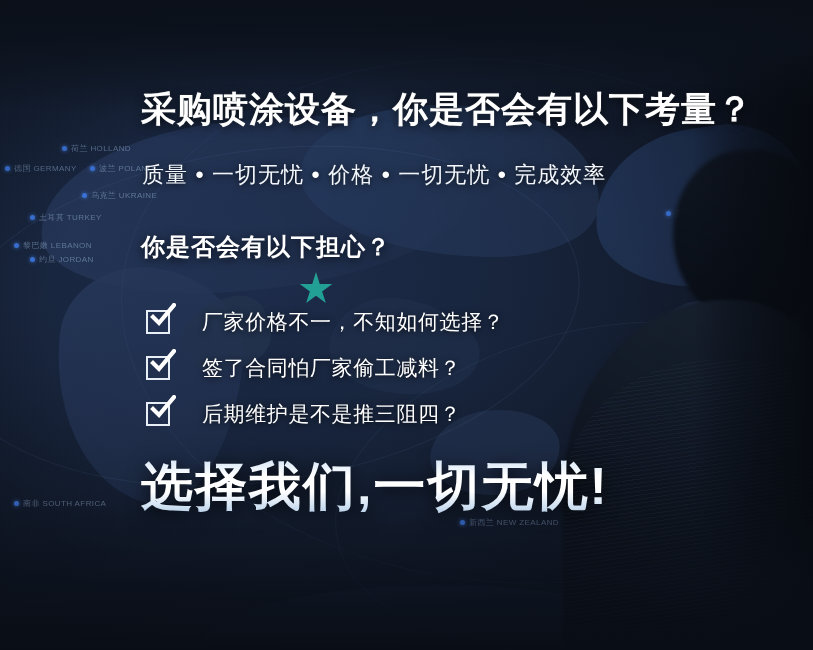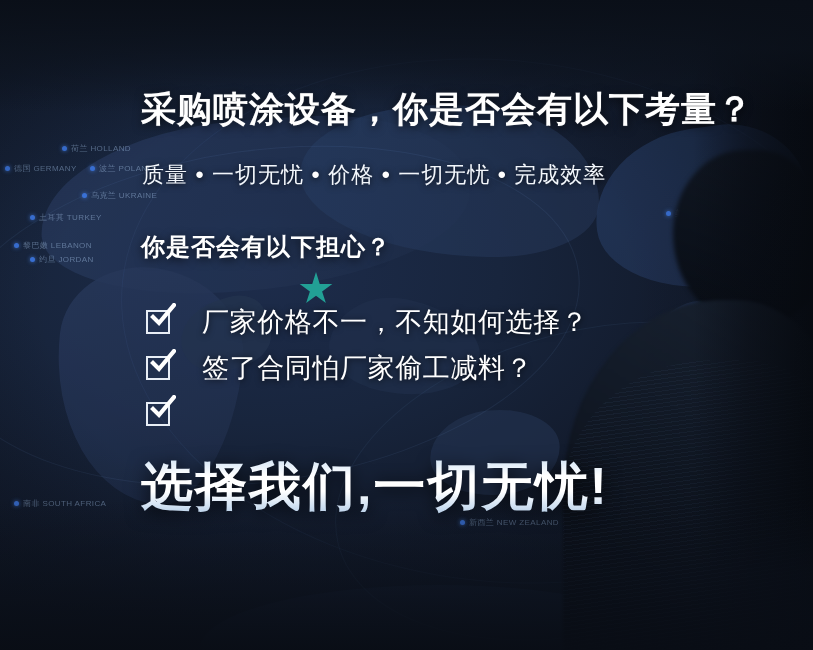--- a/index.html
+++ b/index.html
@@ -263,21 +263,21 @@
     border: 2px solid #e8eef6;
     flex: 0 0 auto;
     margin-right: 32px;
   }
   .check-box .tick {
     position: absolute;
     left: 2px; top: -9px;
     width: 26px; height: 26px;
   }
   .check-text {
-    font-size: 27px;
+    font-size: 21px;
     color: #ffffff;
     letter-spacing: .6px;
     white-space: nowrap;
     text-shadow: 0 1px 6px rgba(0,0,0,0.8);
   }
 
   
   .slogan {
     position: absolute;
     left: 141px; top: 452px;
@@ -399,19 +399,20 @@
             </svg>
           </div>
           <div class="check-text">签了合同怕厂家偷工减料？</div>
         </div>
         <div class="check-row">
           <div class="check-box">
             <svg class="tick" viewBox="0 0 26 26" xmlns="http://www.w3.org/2000/svg">
               <path d="M3 14 L9 20 L24 2" fill="none" stroke="#ffffff" stroke-width="4.2" stroke-linecap="square" stroke-linejoin="miter"></path>
             </svg>
           </div>
+          <div class="check-text">后期维护是不是推三阻四？</div>
         </div>
       </div>
 
     <div class="slogan">选择我们,一切无忧!</div>
 
   </div>
 </div>
 
 </body></html>

